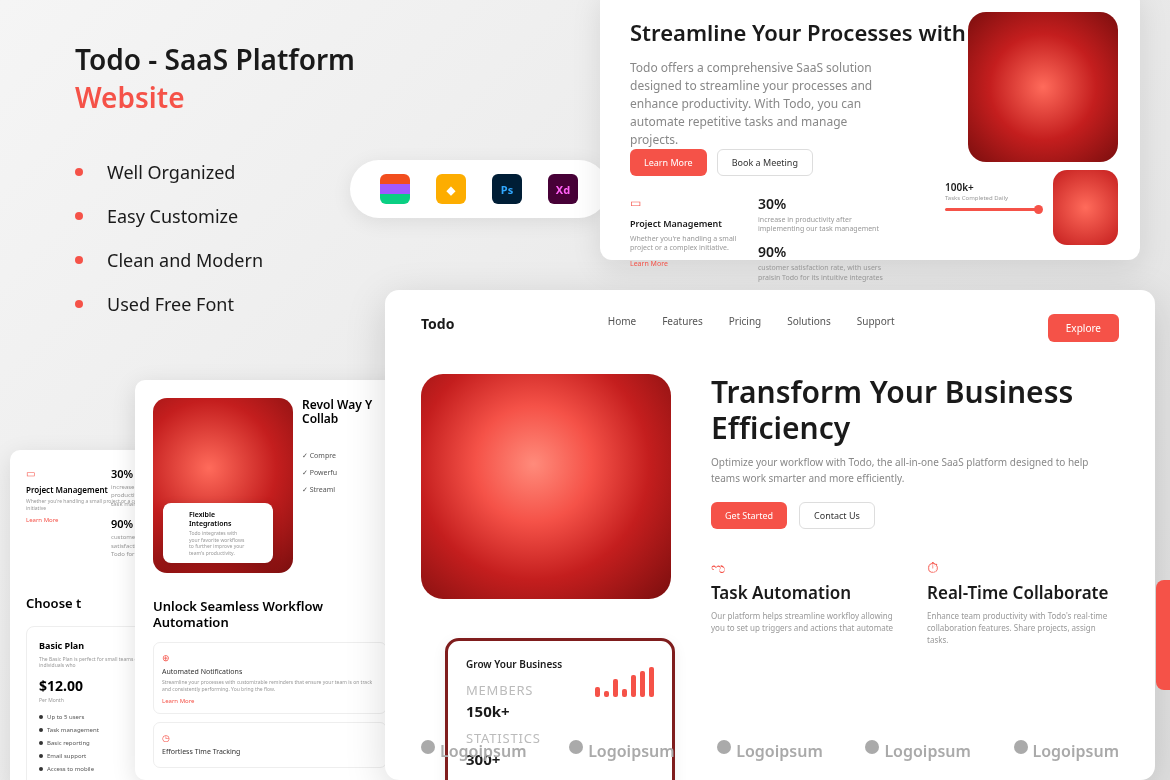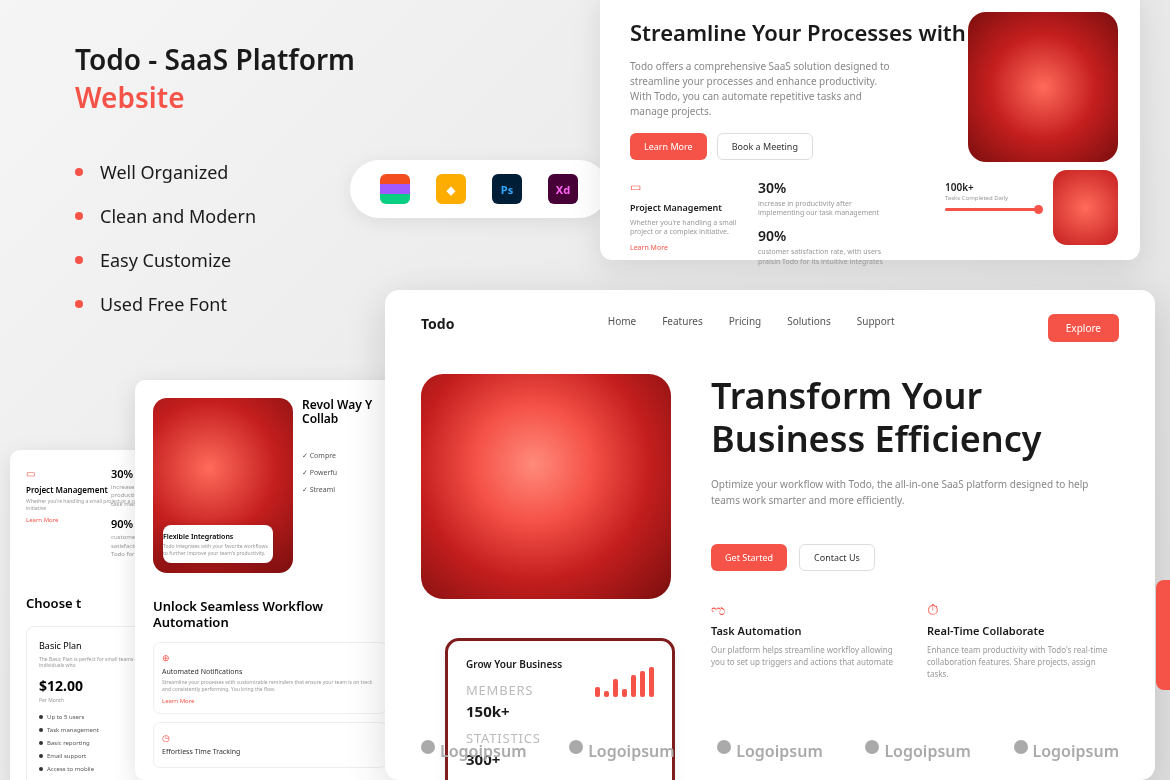--- a/index.html
+++ b/index.html
@@ -2,32 +2,32 @@
 <html><head>
 <meta charset="utf-8">
 <style>
 *{margin:0;padding:0;box-sizing:border-box;font-family:system-ui,-apple-system,sans-serif}
 body{background:#e8e8e8;width:1170px;height:780px;overflow:hidden;position:relative}
 .canvas{position:relative;width:1170px;height:780px;background:linear-gradient(135deg,#f5f5f5 0%,#e0e0e0 100%)}
 .title-block{position:absolute;left:75px;top:40px}
 .title-line1{font-size:28px;font-weight:600;color:#1a1a1a}
 .title-line2{font-size:28px;font-weight:600;color:#f55248}
 .features-list{position:absolute;left:75px;top:160px}
-.feature-item{display:flex;align-items:center;gap:17px;margin-bottom:20px}
+.feature-item{display:flex;align-items:center;gap:24px;margin-bottom:20px}
 .bullet{width:8px;height:8px;background:#f55248;border-radius:50%}
 .feature-text{font-size:18px;color:#1a1a1a}
 .tools-bar{position:absolute;left:350px;top:160px;background:#fff;border-radius:40px;padding:14px 30px;display:flex;gap:26px;align-items:center;box-shadow:0 4px 20px rgba(0,0,0,.08)}
 .tool-icon{width:30px;height:30px;border-radius:6px;display:flex;align-items:center;justify-content:center;font-size:11px;font-weight:700;color:#fff}
 .figma{background:linear-gradient(#f24e1e 33%,#a259ff 33% 66%,#0acf83 66%)}
 .sketch{background:#fdad00}
 .ps{background:#001e36;color:#31a8ff}
 .xd{background:#470137;color:#ff61f6}
 .preview-top{position:absolute;right:30px;top:-10px;width:540px;height:270px;background:#fff;border-radius:12px;box-shadow:0 8px 30px rgba(0,0,0,.1);padding:28px 30px}
 .pt-title{font-size:22px;font-weight:600;color:#1a1a1a;line-height:1.3;margin-bottom:12px}
-.pt-desc{font-size:10px;color:#888;max-width:260px;line-height:1.5;margin-bottom:14px}
+.pt-desc{font-size:12px;color:#888;max-width:260px;line-height:1.5;margin-bottom:0}
 .pt-btns{display:flex;gap:10px;margin-bottom:18px}
 .btn-primary{background:#f55248;color:#fff;padding:6px 14px;border-radius:6px;font-size:9px;border:none}
 .btn-outline{background:#fff;border:1px solid #ddd;padding:6px 14px;border-radius:6px;font-size:9px;color:#333}
 .pt-cards{display:flex;gap:18px}
 .pt-card{font-size:8px}
 .pt-card-title{font-weight:600;color:#1a1a1a;font-size:9px;margin-bottom:4px}
 .pt-card-sub{color:#999;font-size:7px;line-height:1.4}
 .pt-stat{font-size:14px;font-weight:600;color:#1a1a1a;margin-bottom:2px}
 .pt-stat-desc{font-size:7px;color:#999;line-height:1.4;margin-bottom:8px}
 .pt-image{position:absolute;right:22px;top:22px;width:150px;height:150px;background:radial-gradient(circle at 50% 50%,#ff6b5b 0%,#c41e1e 50%,#7a0e0e 100%);border-radius:18px}
@@ -35,55 +35,55 @@
 .pt-slider{position:absolute;right:100px;top:190px;width:95px}
 .pt-slider-label{font-size:10px;font-weight:600;color:#1a1a1a}
 .pt-slider-sub{font-size:6px;color:#999;margin-bottom:6px}
 .pt-slider-bar{height:3px;background:#f55248;border-radius:2px;position:relative}
 .pt-slider-bar::after{content:'';position:absolute;right:-3px;top:-3px;width:9px;height:9px;background:#f55248;border-radius:50%}
 .preview-left{position:absolute;left:10px;top:450px;width:175px;height:340px;background:#fff;border-radius:10px;box-shadow:0 6px 25px rgba(0,0,0,.1);padding:16px}
 .pl-stat{font-size:11px;font-weight:600;margin-bottom:2px}
 .pl-desc{font-size:6px;color:#999;line-height:1.4;margin-bottom:8px}
 .pl-title{font-size:13px;font-weight:600;margin:12px 0 8px}
 .pl-plan-box{border:1px solid #eee;border-radius:8px;padding:12px;margin-top:14px}
-.pl-plan-name{font-size:9px;font-weight:400;margin-bottom:4px}
+.pl-plan-name{font-size:9px;font-weight:700;margin-bottom:4px}
 .pl-plan-desc{font-size:5px;color:#999;margin-bottom:8px}
 .pl-price{font-size:14px;font-weight:700;margin-bottom:2px}
 .pl-per{font-size:5px;color:#999;margin-bottom:10px}
 .pl-feat{font-size:6px;color:#555;margin-bottom:5px;display:flex;align-items:center;gap:4px}
 .pl-feat::before{content:'';width:4px;height:4px;background:#333;border-radius:50%}
 .preview-mid{position:absolute;left:135px;top:380px;width:270px;height:400px;background:#fff;border-radius:10px;box-shadow:0 6px 25px rgba(0,0,0,.12);padding:18px}
 .pm-img{width:140px;height:175px;background:radial-gradient(circle at 40% 40%,#ff6b5b,#c41e1e,#7a0e0e);border-radius:14px;margin-bottom:14px;position:relative}
-.pm-popup{position:absolute;bottom:10px;left:10px;background:#fff;border-radius:8px;padding:7px 0;width:110px;box-shadow:0 2px 10px rgba(0,0,0,.15)}
+.pm-popup{position:absolute;bottom:10px;left:10px;background:#fff;border-radius:8px;padding:7px 26px;width:110px;box-shadow:0 2px 10px rgba(0,0,0,.15)}
 .pm-popup-title{font-size:7px;font-weight:600;margin-bottom:2px}
 .pm-popup-desc{font-size:5px;color:#999;line-height:1.3}
 .pm-side{position:absolute;right:18px;top:18px;width:85px}
 .pm-side-title{font-size:12px;font-weight:600;line-height:1.2;margin-bottom:24px}
 .pm-check{font-size:7px;color:#555;margin-bottom:8px}
 .pm-h2{font-size:13px;font-weight:600;line-height:1.2;margin-bottom:12px;margin-top:26px}
 .pm-feat-card{border:1px solid #eee;border-radius:7px;padding:8px;margin-bottom:8px}
 .pm-feat-title{font-size:7px;font-weight:400;margin-bottom:3px;color:#333}
 .pm-feat-desc{font-size:5px;color:#999;line-height:1.4}
 .pm-learn{font-size:6px;color:#f55248;margin-top:4px}
 .preview-main{position:absolute;left:385px;top:290px;width:770px;height:490px;background:#fff;border-radius:14px;box-shadow:0 10px 40px rgba(0,0,0,.15);padding:24px 36px}
 .nav{display:flex;align-items:flex-start;justify-content:space-between;margin-bottom:32px}
 .logo{font-size:14px;font-weight:700;color:#1a1a1a}
 .nav-links{display:flex;gap:26px}
 .nav-link{font-size:10px;color:#555}
 .explore-btn{background:#f55248;color:#fff;padding:7px 18px;border-radius:6px;font-size:10px;border:none}
 .hero{display:flex;gap:40px;align-items:flex-start}
 .hero-img{width:250px;height:225px;background:radial-gradient(circle at 45% 40%,#ff8b7b 0%,#f55248 30%,#c41e1e 60%,#7a0e0e 100%);border-radius:22px;flex-shrink:0}
 .hero-text{flex:1}
-.hero-title{font-size:36px;font-weight:600;color:#1a1a1a;line-height:1.2;margin-bottom:16px}
-.hero-desc{font-size:10px;color:#888;line-height:1.6;margin-bottom:36px}
+.hero-title{font-size:30px;font-weight:600;color:#1a1a1a;line-height:1.2;margin-bottom:8px}
+.hero-desc{font-size:10px;color:#888;line-height:1.6;margin-bottom:16px}
 .hero-btns{display:flex;gap:12px;margin-bottom:28px}
 .feat-cards{display:flex;gap:24px}
 .feat-card{flex:1}
 .feat-icon{width:16px;height:16px;margin-bottom:8px;color:#f55248;font-size:15px}
-.feat-title{font-size:11px;font-weight:600;color:#1a1a1a;margin-bottom:6px}
+.feat-title{font-size:17px;font-weight:600;color:#1a1a1a;margin-bottom:6px}
 .feat-desc{font-size:8px;color:#999;line-height:1.5}
 .stats-card{position:absolute;left:60px;top:348px;width:230px;background:#fff;border:3px solid #7f1d1d;border-radius:14px;padding:16px 18px;box-shadow:0 4px 15px rgba(0,0,0,.06);display:flex;justify-content:space-between;align-items:flex-start}
 .stats-left{}
 .stats-title{font-size:10px;font-weight:600;color:#1a1a1a;margin-bottom:10px}
 .stats-label{font-size:13px;color:#bbb;letter-spacing:.8px;margin-bottom:2px}
 .stats-val{font-size:15px;font-weight:700;color:#1a1a1a;margin-bottom:8px}
 .bars{display:flex;align-items:flex-end;gap:4px;height:40px}
 .bar{width:5px;background:#f55248;border-radius:2px}
 .logos{position:absolute;bottom:18px;left:36px;right:36px;display:flex;justify-content:space-between;align-items:center}
 .logo-item{font-size:16px;color:#aaa;font-weight:600;display:flex;gap:5px}
@@ -99,25 +99,25 @@
     <div class="title-line2">Website</div>
   </div>
 
   <div class="features-list">
     <div class="feature-item">
         <span class="bullet"></span>
         <span class="feature-text">Well Organized</span>
       </div>
     <div class="feature-item">
         <span class="bullet"></span>
+        <span class="feature-text">Easy Customize</span>
+      </div>
+    <div class="feature-item">
+        <span class="bullet"></span>
         <span class="feature-text">Clean and Modern</span>
-      </div>
-    <div class="feature-item">
-        <span class="bullet"></span>
-        <span class="feature-text">Easy Customize</span>
       </div>
     <div class="feature-item">
         <span class="bullet"></span>
         <span class="feature-text">Used Free Font</span>
       </div>
   </div>
 
   <div class="tools-bar">
     <div class="tool-icon figma"></div>
     <div class="tool-icon sketch">◆</div>

